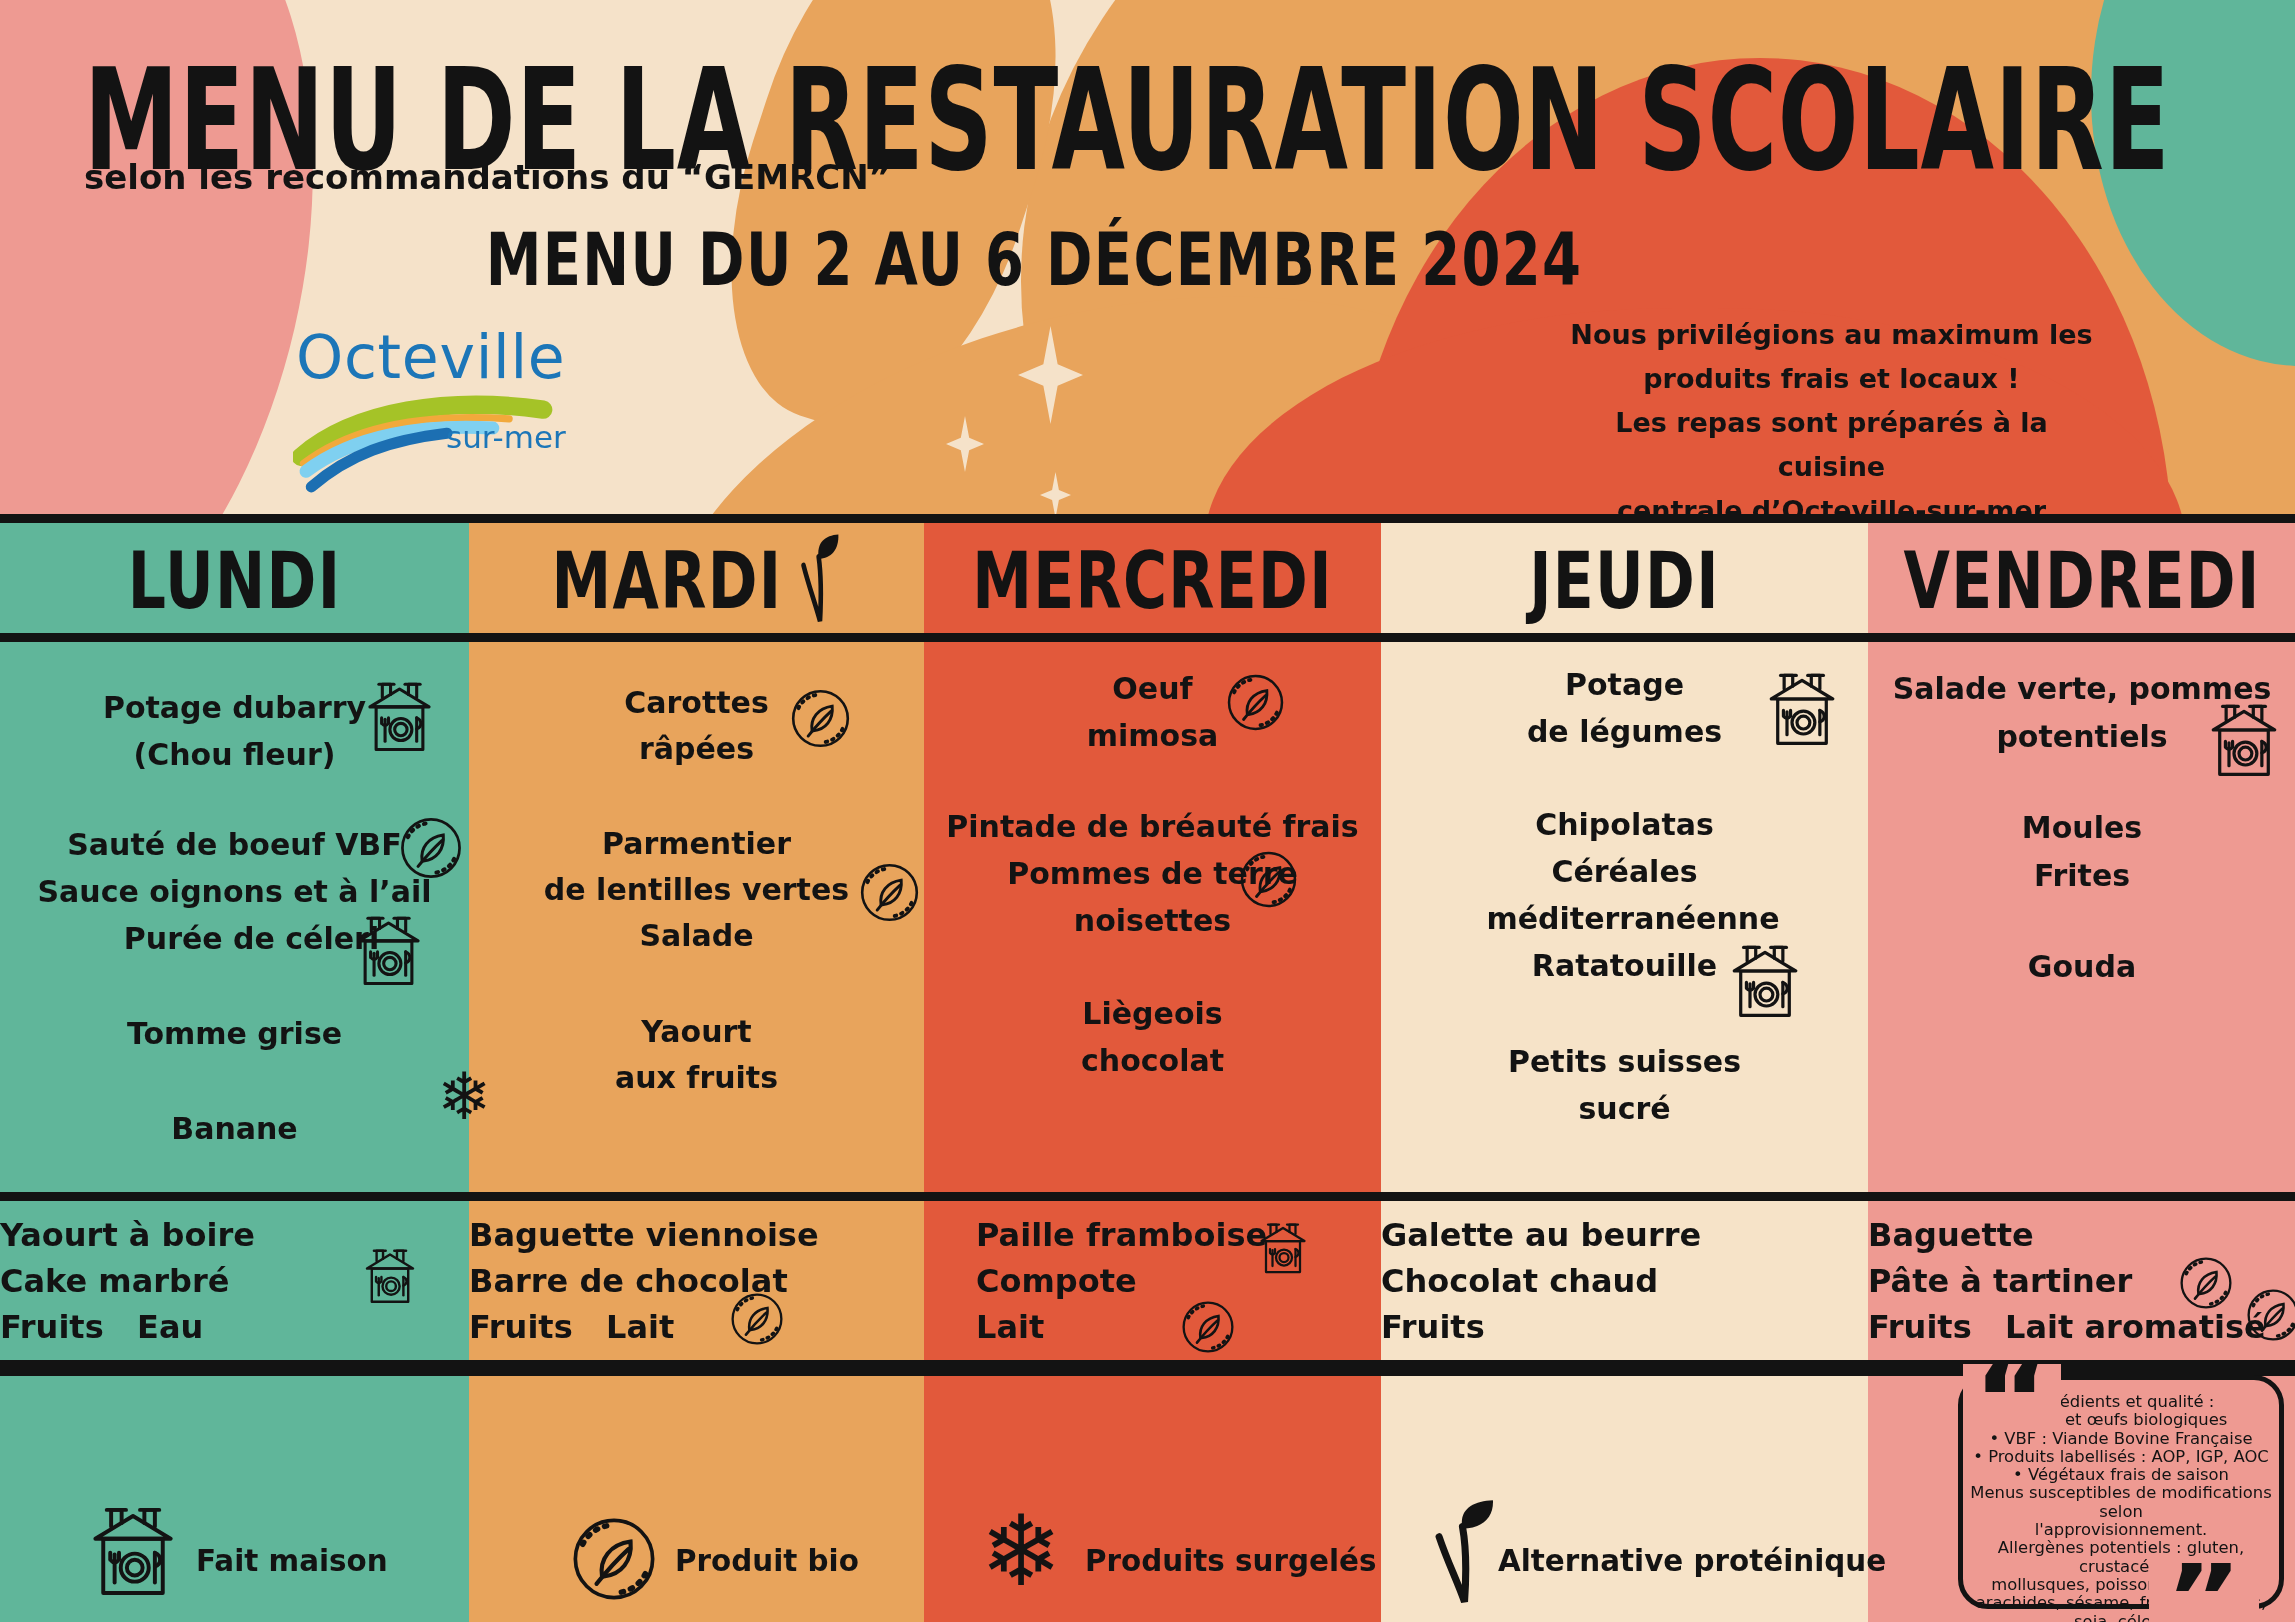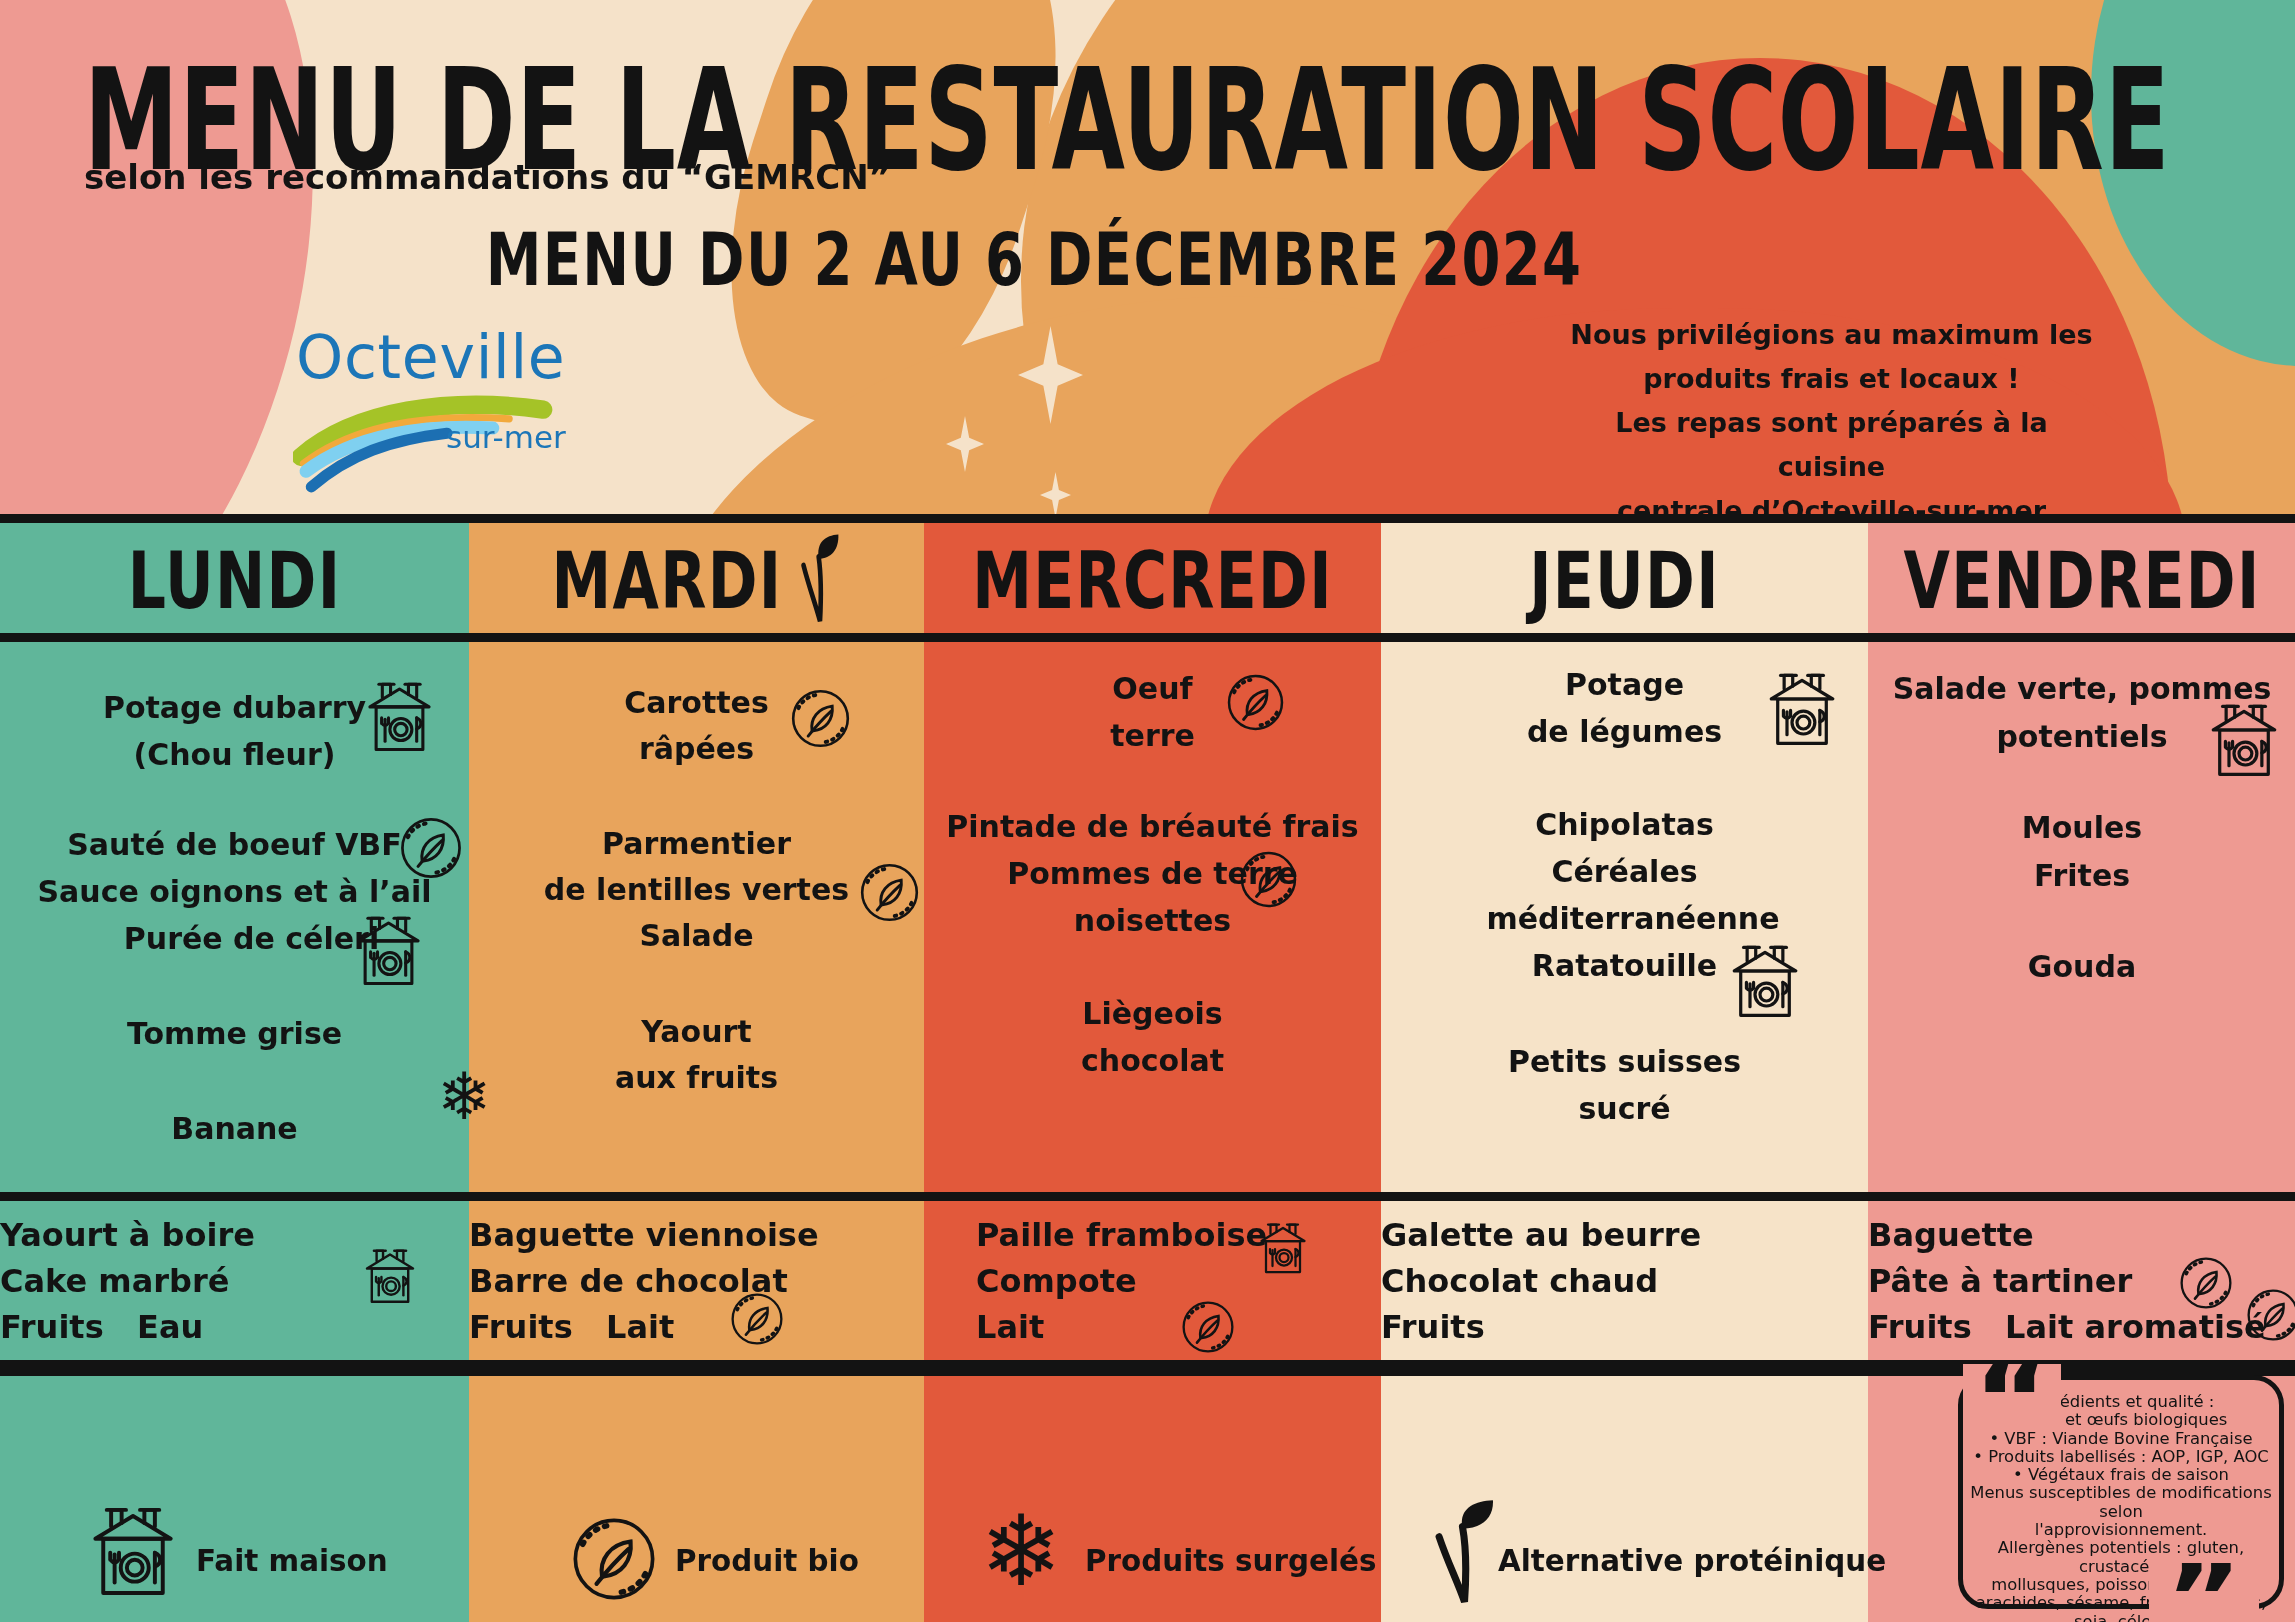--- a/index.html
+++ b/index.html
@@ -221,21 +221,21 @@
             <path d="M84 66 A37 37 0 0 1 58 86" stroke-width="6" stroke-dasharray="2.5 8"></path>
             <path d="M37 69 C34 50 46 34 68 31 C70 52 58 67 39 69 Z" stroke-width="4.5"></path>
             <path d="M31 77 C43 62 54 50 66 39" stroke-width="4.5"></path>
           </g>
         </svg></div>
       <div class="dayhead" style="left: 924px; width: 457px;">
         <span>MERCREDI</span>
       </div>
       <div class="cell" style="left: 924px; width: 457px; padding-top: 19.6px;">
         <div class="mline" style="line-height: 47px; height: 47px;">Oeuf</div>
-        <div class="mline" style="line-height: 47px; height: 47px;">terre</div>
+        <div class="mline" style="line-height: 47px; height: 47px;">mimosa</div>
         <div style="height: 44px;"></div>
         <div class="mline" style="line-height: 47px; height: 47px;">Pintade de bréauté frais</div>
         <div class="mline" style="line-height: 47px; height: 47px;">Pommes de terre</div>
         <div class="mline" style="line-height: 47px; height: 47px;">noisettes</div>
         <div style="height: 46px;"></div>
         <div class="mline" style="line-height: 47px; height: 47px;">Liègeois</div>
         <div class="mline" style="line-height: 47px; height: 47px;">chocolat</div>
       </div>
       <div class="icon" style="left: 1224px; top: 671px; width: 63px; height: 63px;"><svg viewBox="0 0 100 100">
           <g fill="none" stroke="#131313" stroke-linecap="round">

